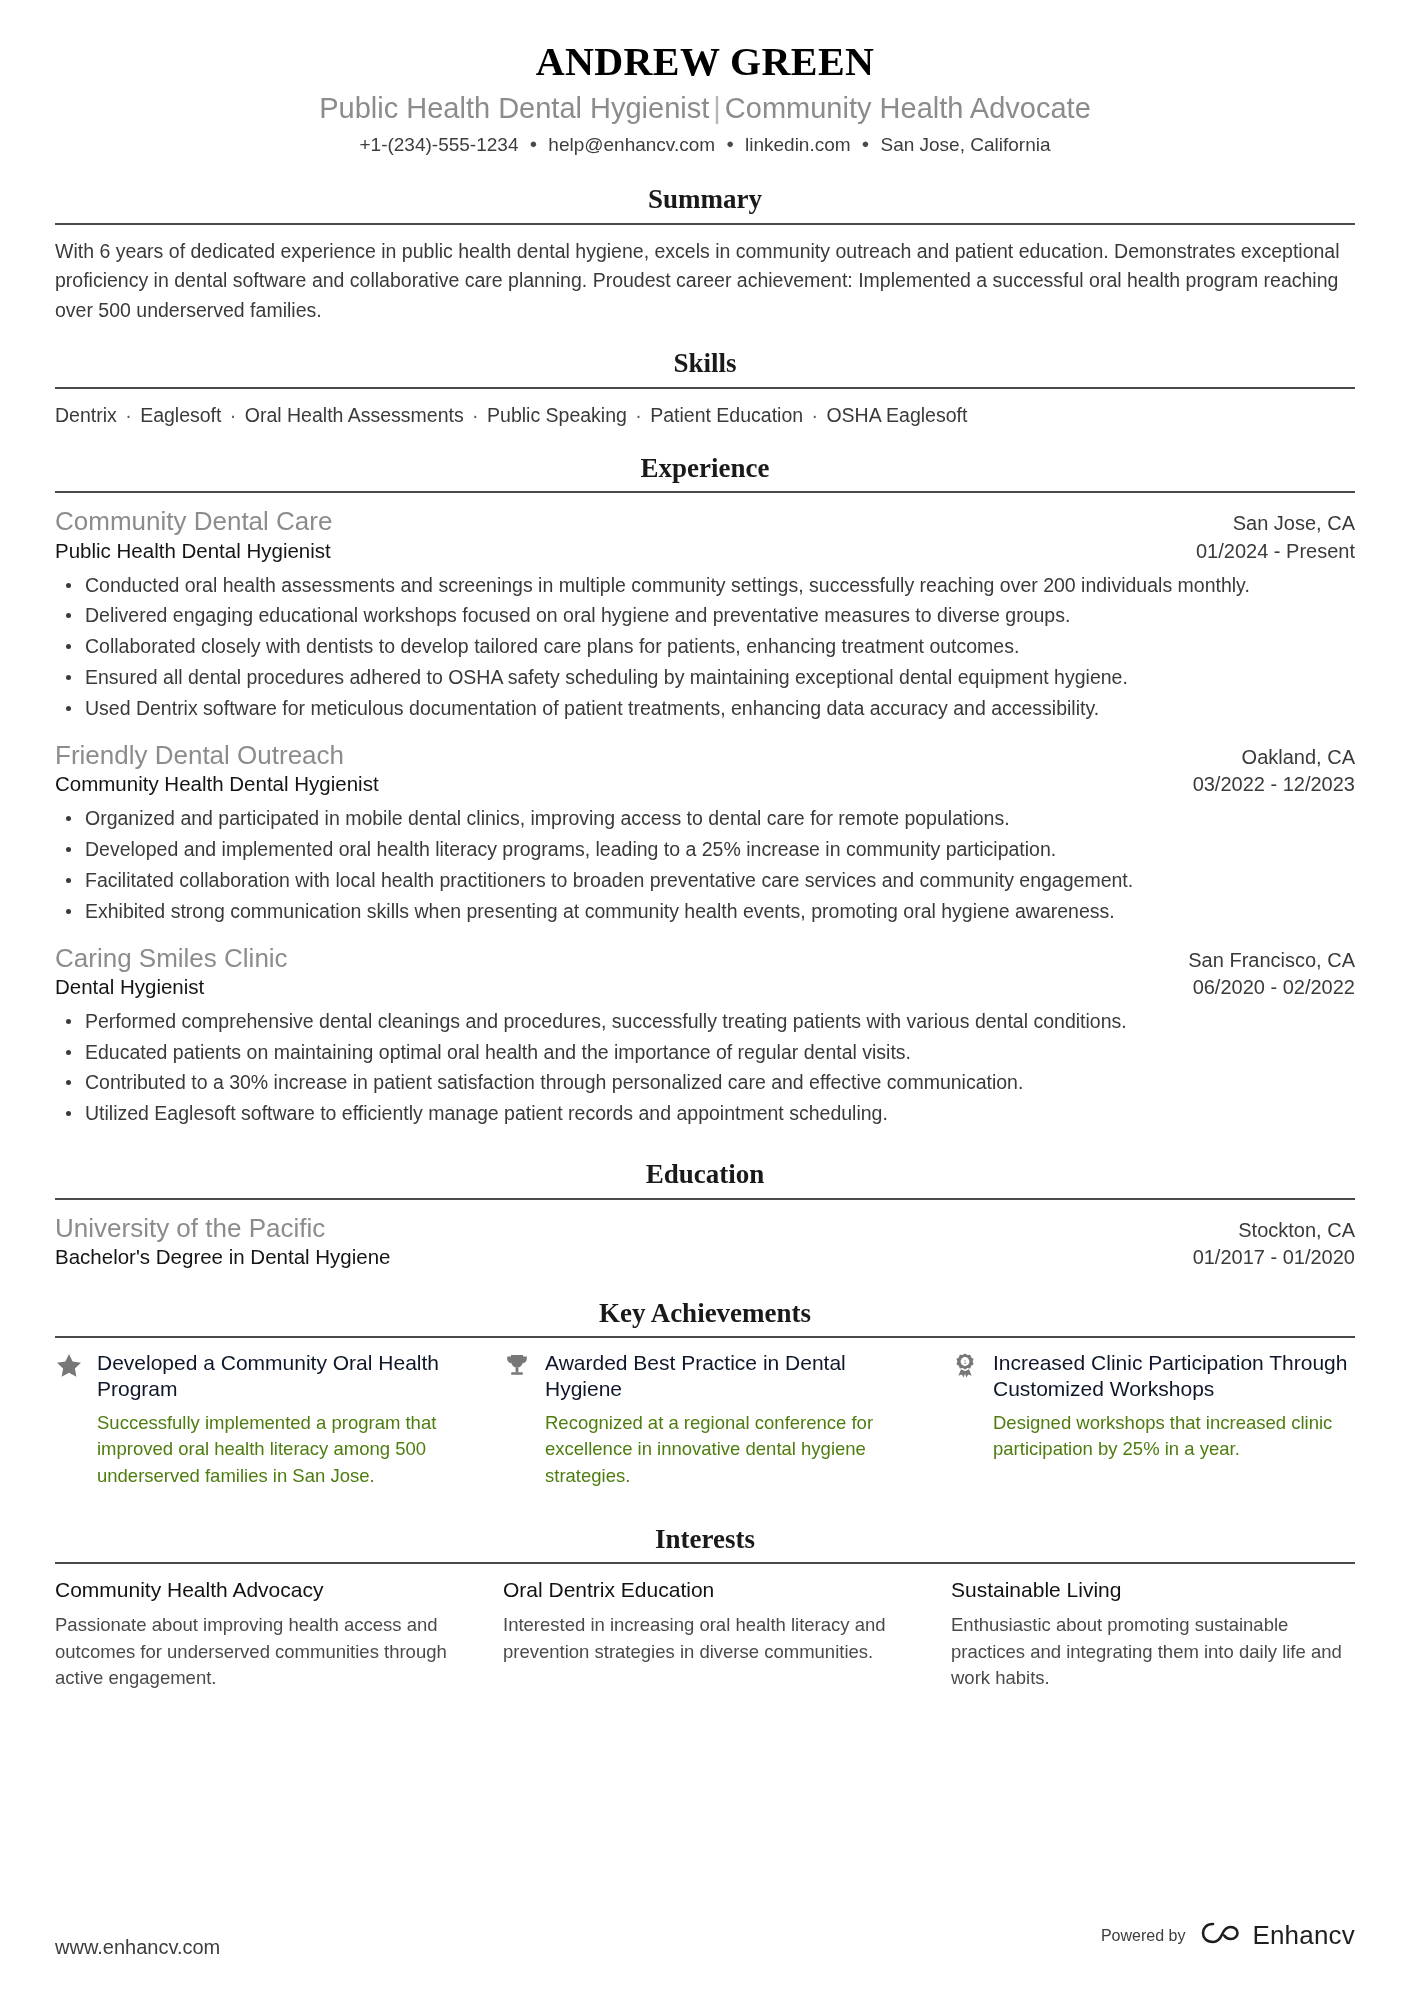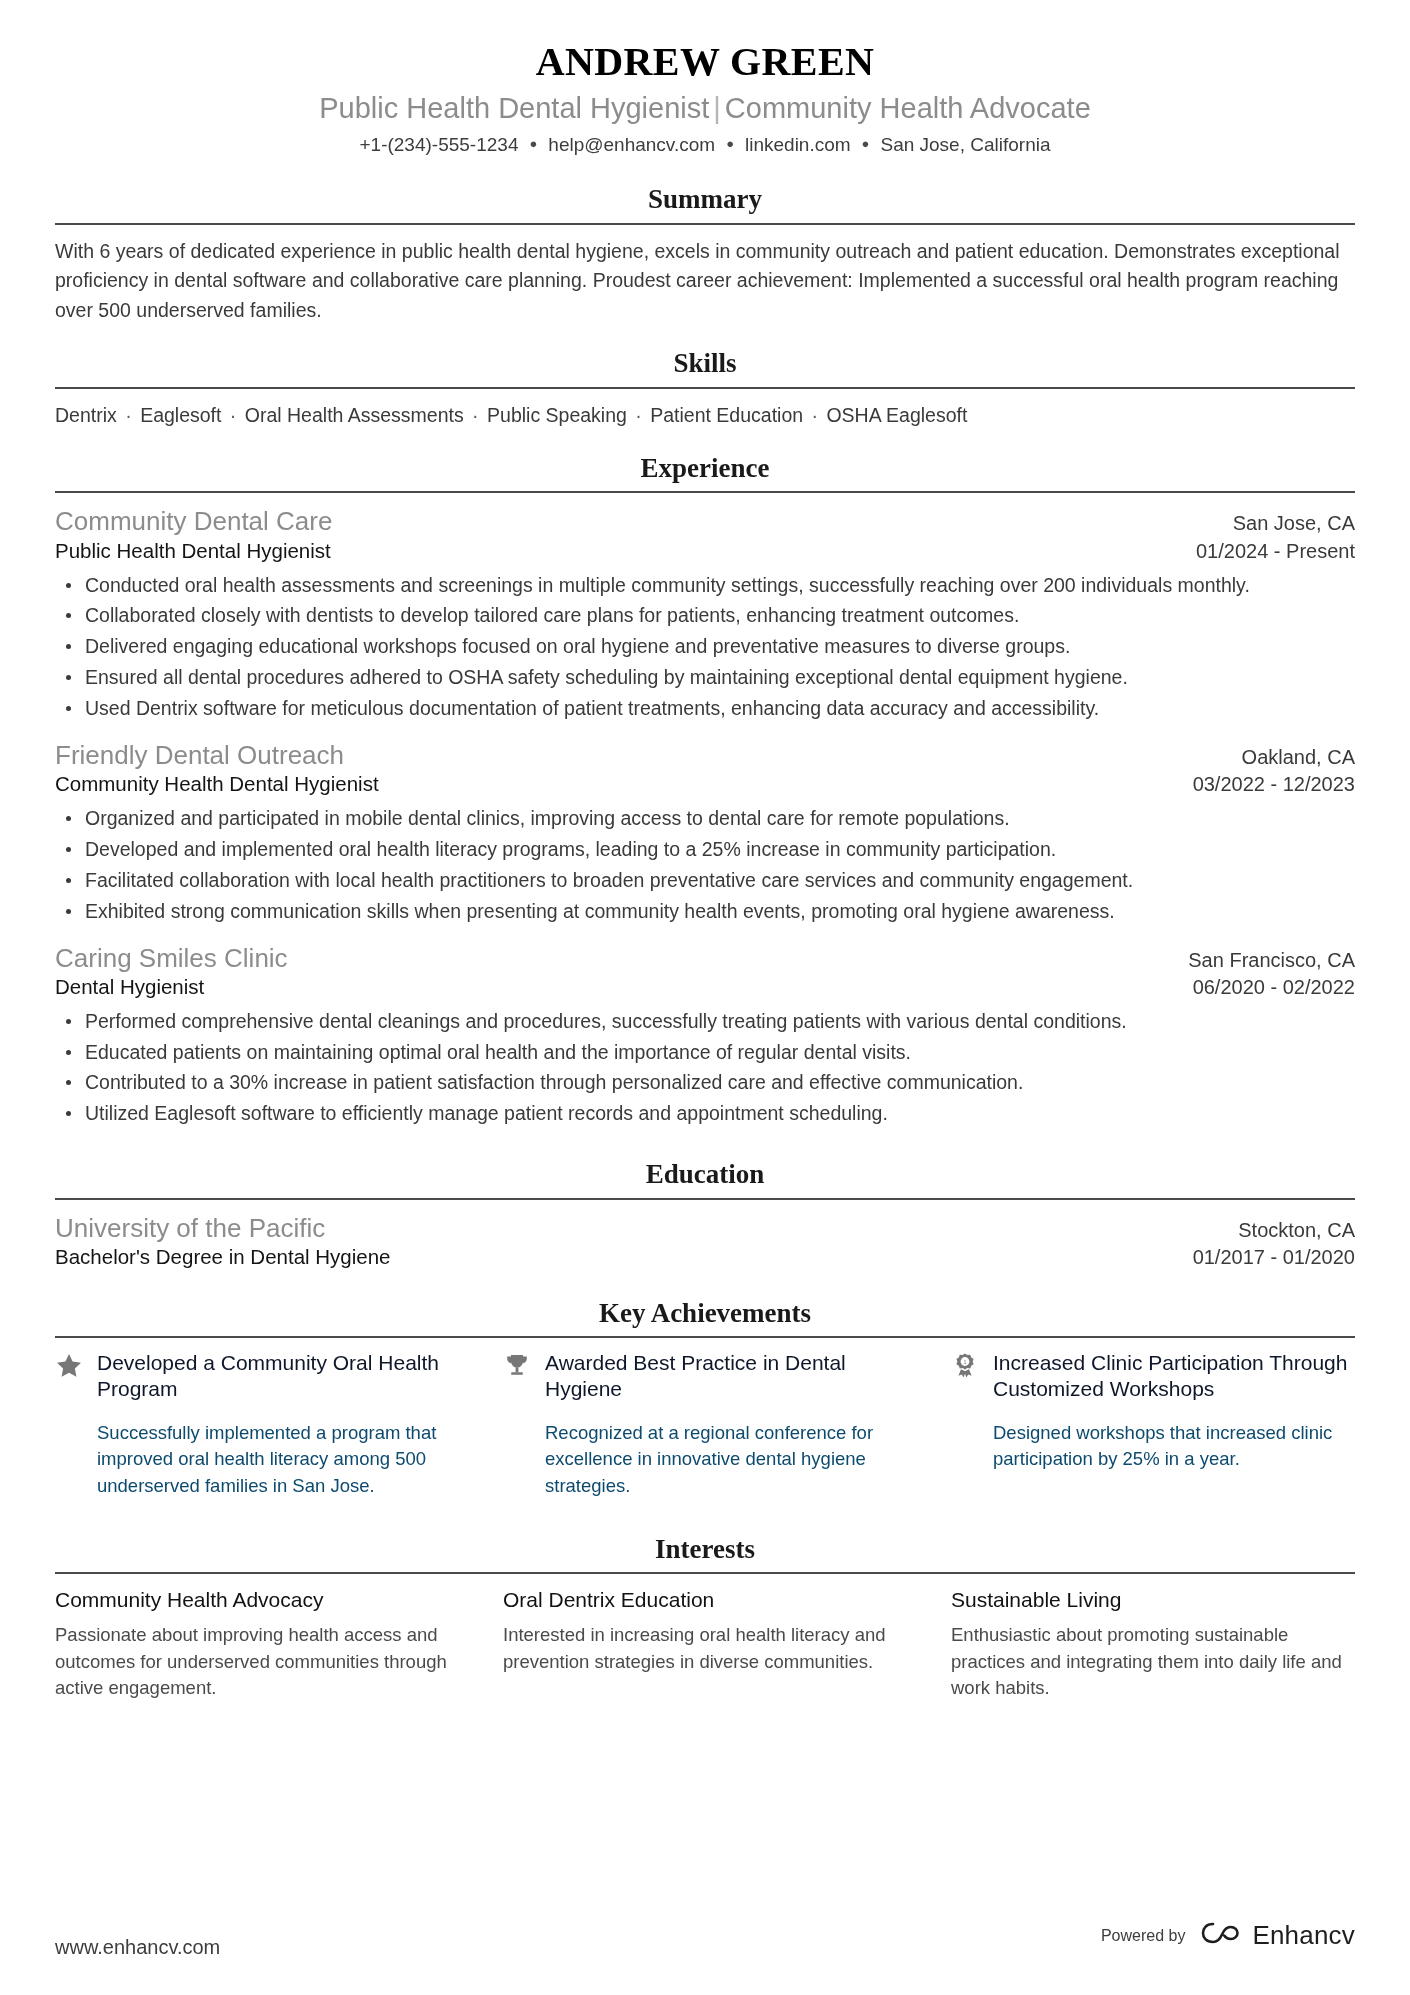--- a/index.html
+++ b/index.html
@@ -164,23 +164,23 @@
     margin-top: 2px;
     fill: #777777;
   }
   .ach-title {
     font-size: 21px;
     color: #0f172a;
     line-height: 1.24;
   }
   .ach-desc {
     font-size: 18.5px;
-    color: #0c4a6e;
+    color: #4d7c0f;
     line-height: 1.42;
-    margin-top: 18px;
+    margin-top: 8px;
     padding-left: 42px;
   }
 
   
   .interest-title {
     font-size: 21px;
     color: #121212;
     line-height: 1.3;
     margin-bottom: 8px;
   }
@@ -260,22 +260,22 @@
           <div class="entry-row">
             <div class="entry-org">Community Dental Care</div>
             <div class="entry-location">San Jose, CA</div>
           </div>
           <div class="entry-row">
             <div class="entry-role">Public Health Dental Hygienist</div>
             <div class="entry-dates">01/2024 - Present</div>
           </div>
           <ul class="bullets">
             <li>Conducted oral health assessments and screenings in multiple community settings, successfully reaching over 200 individuals monthly.</li>
+            <li>Delivered engaging educational workshops focused on oral hygiene and preventative measures to diverse groups.</li>
             <li>Collaborated closely with dentists to develop tailored care plans for patients, enhancing treatment outcomes.</li>
-            <li>Delivered engaging educational workshops focused on oral hygiene and preventative measures to diverse groups.</li>
             <li>Ensured all dental procedures adhered to OSHA safety scheduling by maintaining exceptional dental equipment hygiene.</li>
             <li>Used Dentrix software for meticulous documentation of patient treatments, enhancing data accuracy and accessibility.</li>
           </ul>
         </div>
         <div class="entry">
           <div class="entry-row">
             <div class="entry-org">Friendly Dental Outreach</div>
             <div class="entry-location">Oakland, CA</div>
           </div>
           <div class="entry-row">

